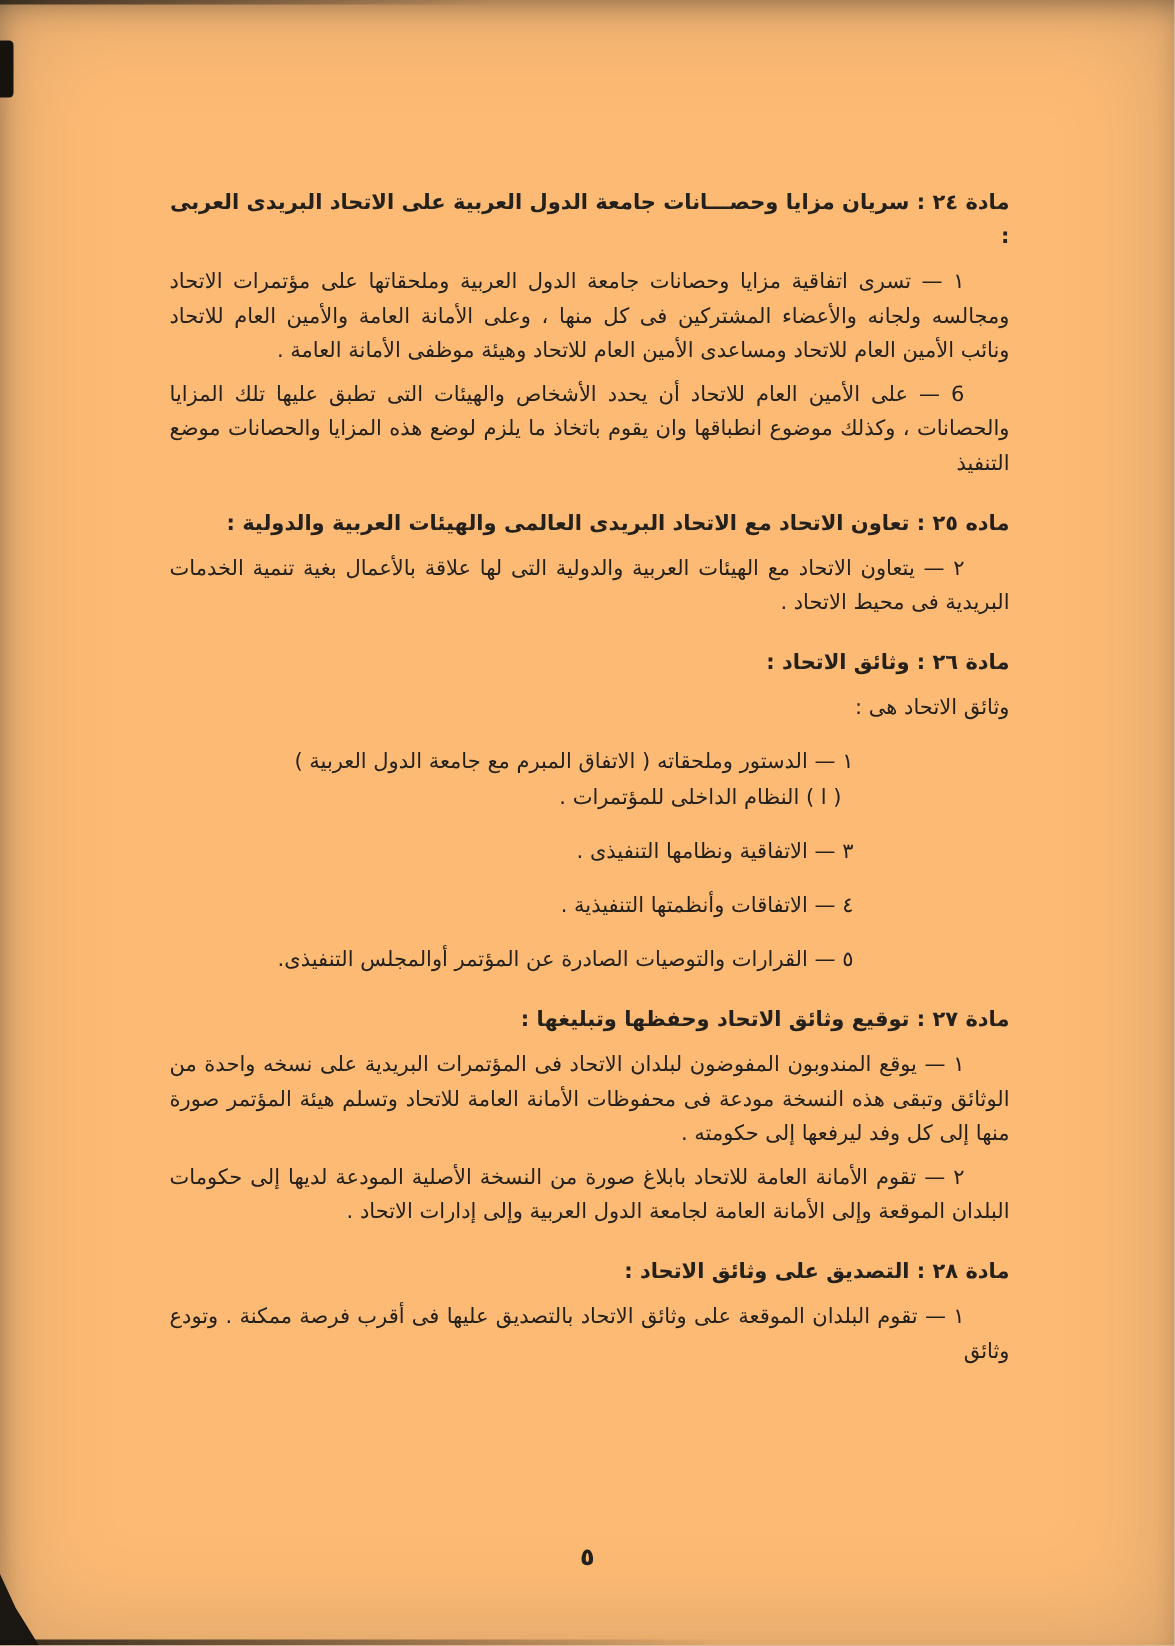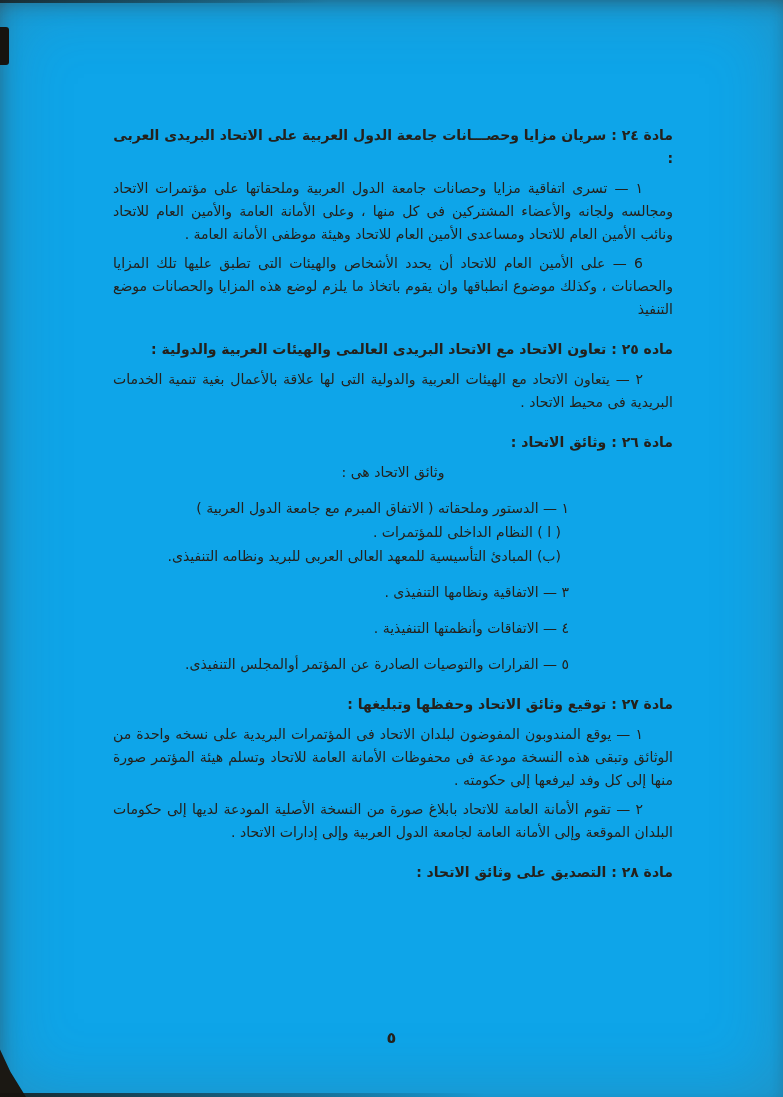--- a/index.html
+++ b/index.html
@@ -5,21 +5,21 @@
   html, body {
     margin: 0;
     padding: 0;
     background: #cfccc6;
   }
   .page {
     position: relative;
     width: 783px;
     height: 1097px;
     margin: 0 auto;
-    background: #0ea5e9;
+    background: #fdba74;
     overflow: hidden;
     direction: rtl;
     font-family: "DejaVu Sans", "DejaVu Serif", sans-serif;
     color: #24211c;
   }
   .scan-shading {
     position: absolute;
     inset: 0;
     pointer-events: none;
     box-shadow:
@@ -74,21 +74,20 @@
     margin: 17px 0 7px 0;
   }
   .block.heading:first-child { margin-top: 0; }
   .block.para {
     margin: 0 0 6px 0;
     text-align: justify;
     text-indent: 30px;
   }
   .block.lead {
     margin: 4px 0 4px 0;
-    text-align: center;
   }
   .block.item {
     margin: 13px 104px 1px 0;
   }
   .block.subitem {
     margin: 0 112px 1px 0;
   }
   .page-number {
     position: absolute;
     bottom: 50px;
@@ -112,24 +111,24 @@
   <div class="content">
       <div class="block heading">مادة ٢٤ : سريان مزايا وحصـــانات جامعة الدول العربية على الاتحاد البريدى العربى :</div>
       <div class="block para">١ — تسرى اتفاقية مزايا وحصانات جامعة الدول العربية وملحقاتها على مؤتمرات الاتحاد ومجالسه ولجانه والأعضاء المشتركين فى كل منها ، وعلى الأمانة العامة والأمين العام للاتحاد ونائب الأمين العام للاتحاد ومساعدى الأمين العام للاتحاد وهيئة موظفى الأمانة العامة .</div>
       <div class="block para">6 — على الأمين العام للاتحاد أن يحدد الأشخاص والهيئات التى تطبق عليها تلك المزايا والحصانات ، وكذلك موضوع انطباقها وان يقوم باتخاذ ما يلزم لوضع هذه المزايا والحصانات موضع التنفيذ</div>
       <div class="block heading">ماده ٢٥ : تعاون الاتحاد مع الاتحاد البريدى العالمى والهيئات العربية والدولية :</div>
       <div class="block para">٢ — يتعاون الاتحاد مع الهيئات العربية والدولية التى لها علاقة بالأعمال بغية تنمية الخدمات البريدية فى محيط الاتحاد .</div>
       <div class="block heading">مادة ٢٦ : وثائق الاتحاد :</div>
       <div class="block lead">وثائق الاتحاد هى :</div>
       <div class="block item">١ — الدستور وملحقاته ( الاتفاق المبرم مع جامعة الدول العربية )</div>
       <div class="block subitem">( ا ) النظام الداخلى للمؤتمرات .</div>
-      <div class="block subitem">(ب) المبادئ التأسيسية للمعهد العالى العربى للبريد ونظامه التنفيذى.</div>
       <div class="block item">٣ — الاتفاقية ونظامها التنفيذى .</div>
       <div class="block item">٤ — الاتفاقات وأنظمتها التنفيذية .</div>
       <div class="block item">٥ — القرارات والتوصيات الصادرة عن المؤتمر أوالمجلس التنفيذى.</div>
       <div class="block heading">مادة ٢٧ : توقيع وثائق الاتحاد وحفظها وتبليغها :</div>
       <div class="block para">١ — يوقع المندوبون المفوضون لبلدان الاتحاد فى المؤتمرات البريدية على نسخه واحدة من الوثائق وتبقى هذه النسخة مودعة فى محفوظات الأمانة العامة للاتحاد وتسلم هيئة المؤتمر صورة منها إلى كل وفد ليرفعها إلى حكومته .</div>
       <div class="block para">٢ — تقوم الأمانة العامة للاتحاد بابلاغ صورة من النسخة الأصلية المودعة لديها إلى حكومات البلدان الموقعة وإلى الأمانة العامة لجامعة الدول العربية وإلى إدارات الاتحاد .</div>
       <div class="block heading">مادة ٢٨ : التصديق على وثائق الاتحاد :</div>
+      <div class="block para">١ — تقوم البلدان الموقعة على وثائق الاتحاد بالتصديق عليها فى أقرب فرصة ممكنة . وتودع وثائق</div>
     </div>
 
   <div class="page-number">٥</div>
 </div>
 
 </body></html>

